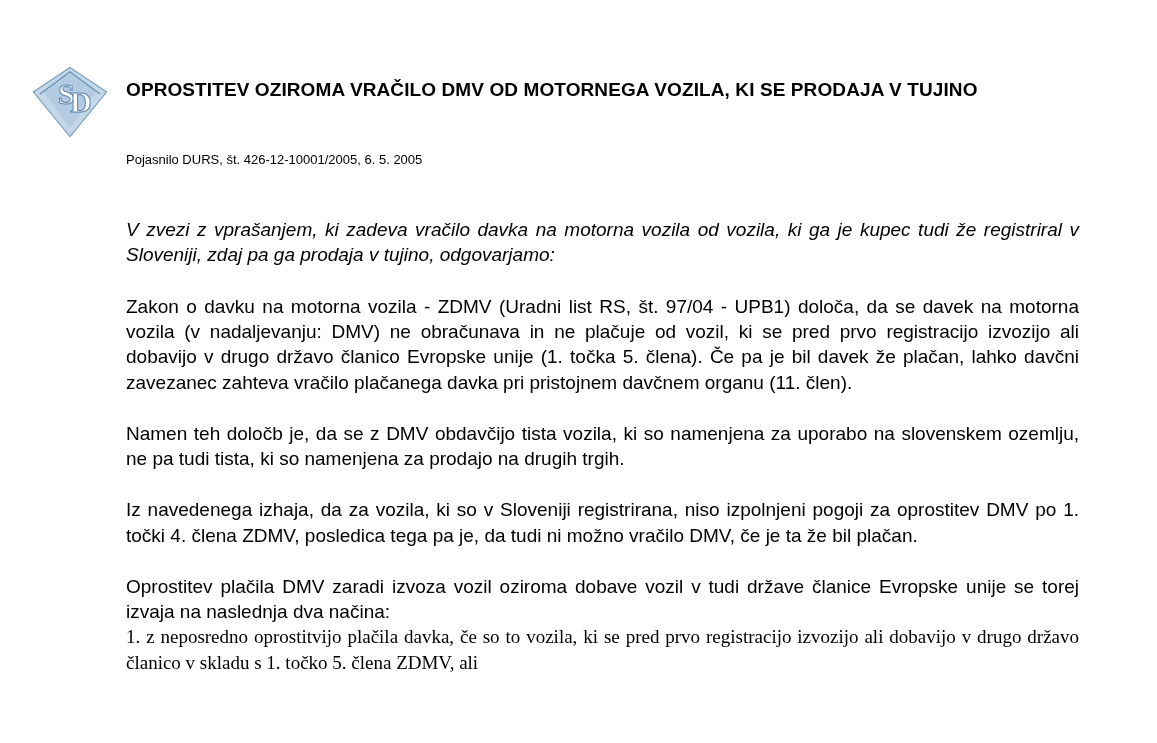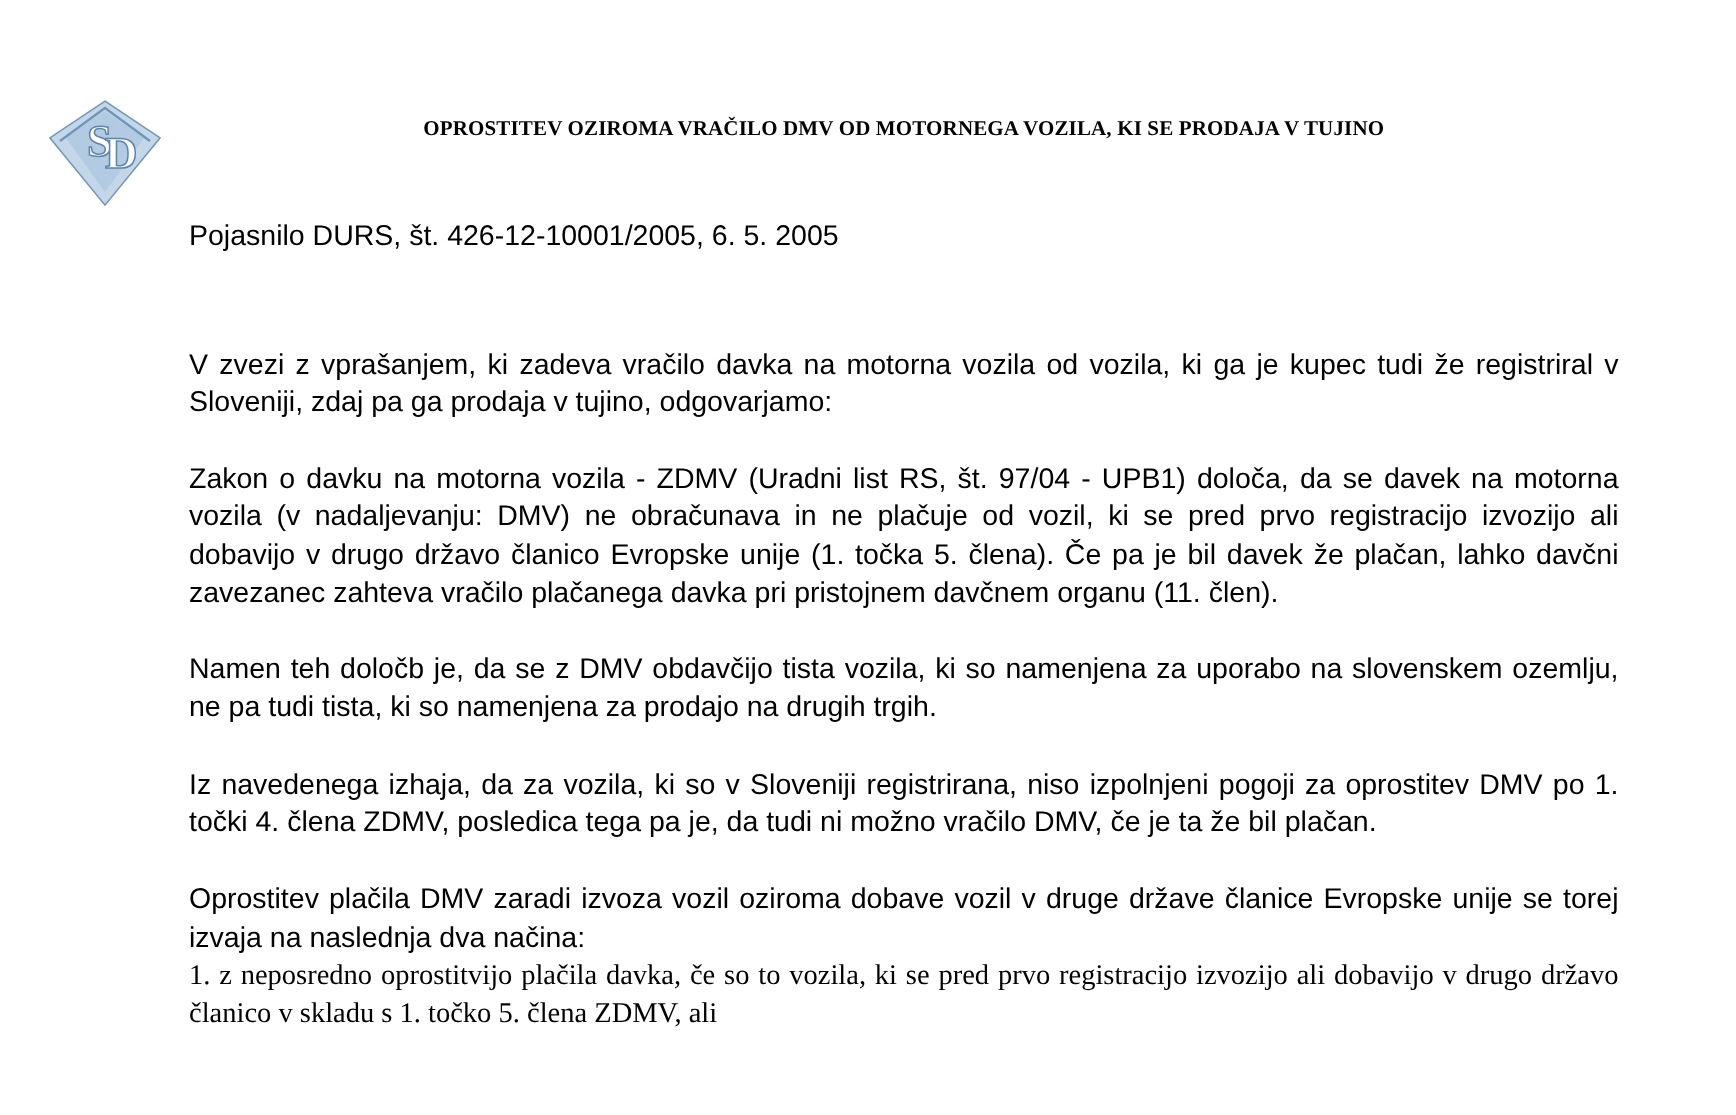--- a/index.html
+++ b/index.html
@@ -22,43 +22,41 @@
     padding: 60px 78px 0 126px;
   }
   .logo {
     position: absolute;
     left: 30px;
     top: 66px;
     width: 80px;
     height: 72px;
   }
   .doc-title {
-    font-size: 14px;
+    font-size: 19px;
     font-weight: bold;
     line-height: 1.28;
-    text-align: center;
     margin: 0 0 0 0;
     padding-top: 18px;
     letter-spacing: 0.1px;
-    font-family: Liberation Serif, serif;
   }
   .subtitle {
-    font-size: 19px;
+    font-size: 13px;
     line-height: 1.3;
     margin: 50px 0 0 0;
     text-align: left;
   }
   .para {
     font-size: 19px;
     line-height: 1.33;
     text-align: justify;
     margin: 0;
   }
   .para.italic {
-    margin-top: 12px;
+    font-style: italic;
   }
   .gap-big { height: 48px; }
   .gap { height: 26px; }
   .list-line {
     font-size: 19px;
     line-height: 1.33;
     text-align: justify;
     margin: 0;
     font-family: Liberation Serif, serif;
   }
@@ -96,17 +94,17 @@
   <div class="gap"></div>
 
   <p class="para">Namen teh določb je, da se z DMV obdavčijo tista vozila, ki so namenjena za uporabo na slovenskem ozemlju, ne pa tudi tista, ki so namenjena za prodajo na drugih trgih.</p>
 
   <div class="gap"></div>
 
   <p class="para">Iz navedenega izhaja, da za vozila, ki so v Sloveniji registrirana, niso izpolnjeni pogoji za oprostitev DMV po 1. točki 4. člena ZDMV, posledica tega pa je, da tudi ni možno vračilo DMV, če je ta že bil plačan.</p>
 
   <div class="gap"></div>
 
-  <p class="para">Oprostitev plačila DMV zaradi izvoza vozil oziroma dobave vozil v druge države članice Evropske unije se torej izvaja na naslednja dva načina:</p>
+  <p class="para">Oprostitev plačila DMV zaradi izvoza vozil oziroma dobave vozil v tudi države članice Evropske unije se torej izvaja na naslednja dva načina:</p>
 
   <p class="list-line">1. z neposredno oprostitvijo plačila davka, če so to vozila, ki se pred prvo registracijo izvozijo ali dobavijo v drugo državo članico v skladu s 1. točko 5. člena ZDMV, ali</p>
 
 </div>
 
 </body></html>

